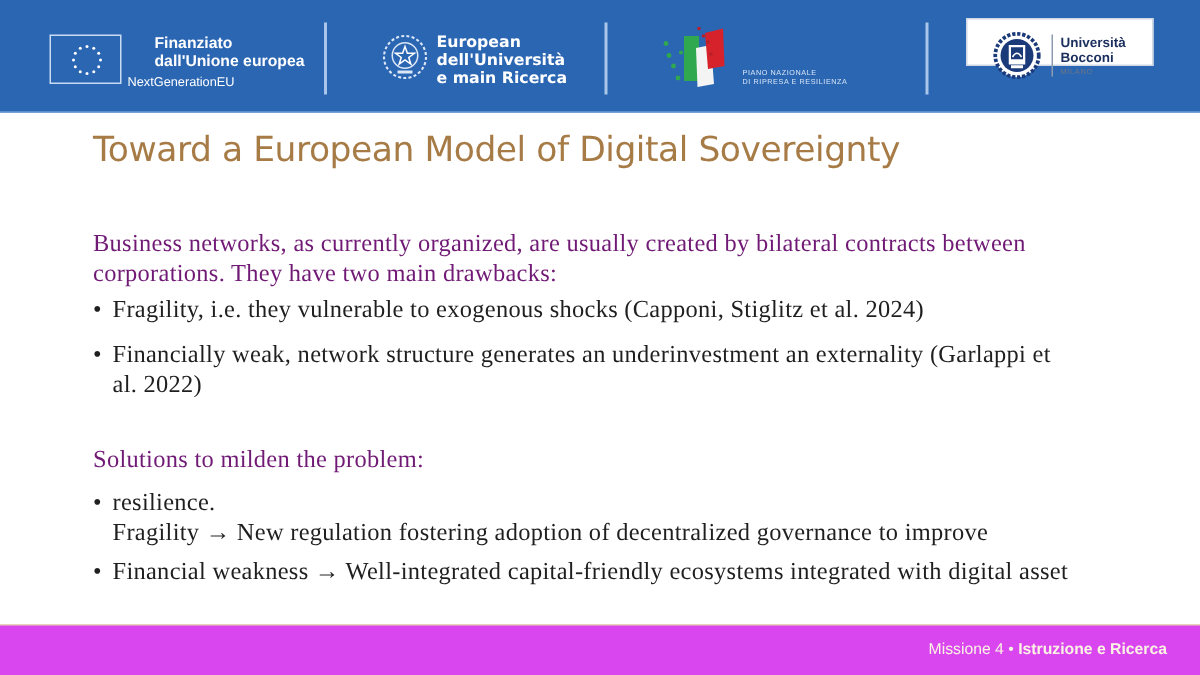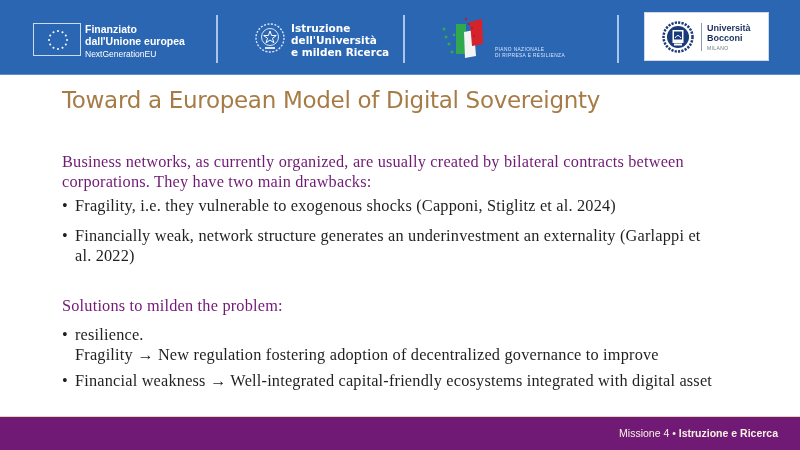--- a/index.html
+++ b/index.html
@@ -16,38 +16,38 @@
       background: #a9c6ea;
     }
 
     
     .eu-flag {
       position: absolute; left: 33px; top: 23px; width: 48px; height: 33px;
       border: 1px solid #c9dbf2; background: #2b66b3;
     }
     .eu-flag svg { position: absolute; left: 0; top: 0; }
     .eu-text { position: absolute; left: 85px; top: 23px; color: #fff; font-family: "Liberation Sans", sans-serif; }
-    .eu-line1, .eu-line2 { font-size: 10.5px; font-weight: bold; line-height: 12px; display: block; }
+    .eu-line1, .eu-line2 { font-size: 10.5px; font-weight: bold; line-height: 12px; display: block; margin-left: 18px; }
     .eu-line3 { font-size: 8.5px; line-height: 12px; display: block; margin-top: 1px; }
 
     
     .mur-emblem { position: absolute; left: 254px; top: 22px; }
     .mur-text { position: absolute; left: 291px; top: 22px; color: #fff; font-family: "DejaVu Sans", sans-serif; font-weight: bold; font-size: 10.5px; line-height: 12px; }
     .mur-text span { display: block; }
 
     
     .itd-logo { position: absolute; left: 440px; top: 16px; }
     .itd-title { position: absolute; left: 494px; top: 28px; color: #fff; font-family: "DejaVu Serif", serif; font-size: 16px; line-height: 18px; }
     .itd-title b { font-weight: bold; }
     .itd-sub { position: absolute; left: 495px; top: 47px; color: #d8e6f7; font-family: "Liberation Sans", sans-serif; font-size: 4.8px; line-height: 5.5px; letter-spacing: 0.4px; }
     .itd-sub span { display: block; }
 
     
     .bocconi-box {
-      position: absolute; left: 644px; top: 12px; width: 125px; height: 49px;
+      position: absolute; left: 644px; top: 12px; width: 125px; height: 32px;
       background: #ffffff; border: 1px solid #cfd8e4;
     }
     .bocconi-seal { position: absolute; left: 17px; top: 8px; }
     .bocconi-divider { position: absolute; left: 56px; top: 10px; width: 1px; height: 28px; background: #8b9bb2; }
     .bocconi-name { position: absolute; left: 62px; top: 10px; color: #1b2f5e; font-family: "Liberation Sans", sans-serif; font-weight: bold; font-size: 9px; line-height: 10px; }
     .bocconi-name span { display: block; }
     .bocconi-city { position: absolute; left: 62px; top: 32px; color: #6c7688; font-family: "Liberation Sans", sans-serif; font-size: 5px; letter-spacing: 0.4px; }
 
     
     .slide-title {
@@ -62,21 +62,21 @@
     .bullet {
       position: absolute; left: 62px; color: #1f1f1f; font-family: "Liberation Serif", serif;
       font-size: 16.3px; line-height: 20px; letter-spacing: 0.2px;
       padding-left: 13px; width: 720px;
     }
     .bullet .dot { position: absolute; left: 0; top: 0; }
 
     
     .footer {
       position: absolute; left: 0; top: 416px; width: 800px; height: 34px;
-      background: #701a75;
+      background: #d946ef;
       border-top: 1px solid #e7d3b6;
     }
     .footer-text {
       position: absolute; right: 22px; top: 9px; color: #fbf2e4;
       font-family: "Liberation Sans", sans-serif; font-size: 10.5px; line-height: 14px;
     }
     .footer-text b { font-weight: bold; }
   </style>
 </head>
 <body>
@@ -111,23 +111,23 @@
 
   <div class="mur-emblem">
     <svg width="32" height="32" viewBox="0 0 32 32">
       <circle cx="16" cy="16" r="14" fill="none" stroke="#dbe7f6" stroke-width="1.4" stroke-dasharray="2 1.5"></circle>
       <circle cx="16" cy="15" r="8.5" fill="none" stroke="#dbe7f6" stroke-width="1"></circle>
       <polygon points="16,9 17.6,13.5 22.3,13.5 18.5,16.3 19.9,20.8 16,18 12.1,20.8 13.5,16.3 9.7,13.5 14.4,13.5" fill="none" stroke="#ffffff" stroke-width="1"></polygon>
       <rect x="11" y="25" width="10" height="2" fill="#dbe7f6"></rect>
     </svg>
   </div>
   <div class="mur-text">
-    <span>Istruzione</span>
+    <span>European</span>
     <span>dell'Università</span>
-    <span>e milden Ricerca</span>
+    <span>e main Ricerca</span>
   </div>
 
   <div class="sep" style="left:403px;"></div>
 
   <div class="itd-logo">
     <svg width="52" height="44" viewBox="0 0 52 44">
       <g fill="#2fa84f">
         <circle cx="4" cy="13" r="1.6"></circle>
         <circle cx="6" cy="21" r="1.6"></circle>
         <circle cx="9" cy="28" r="1.6"></circle>

